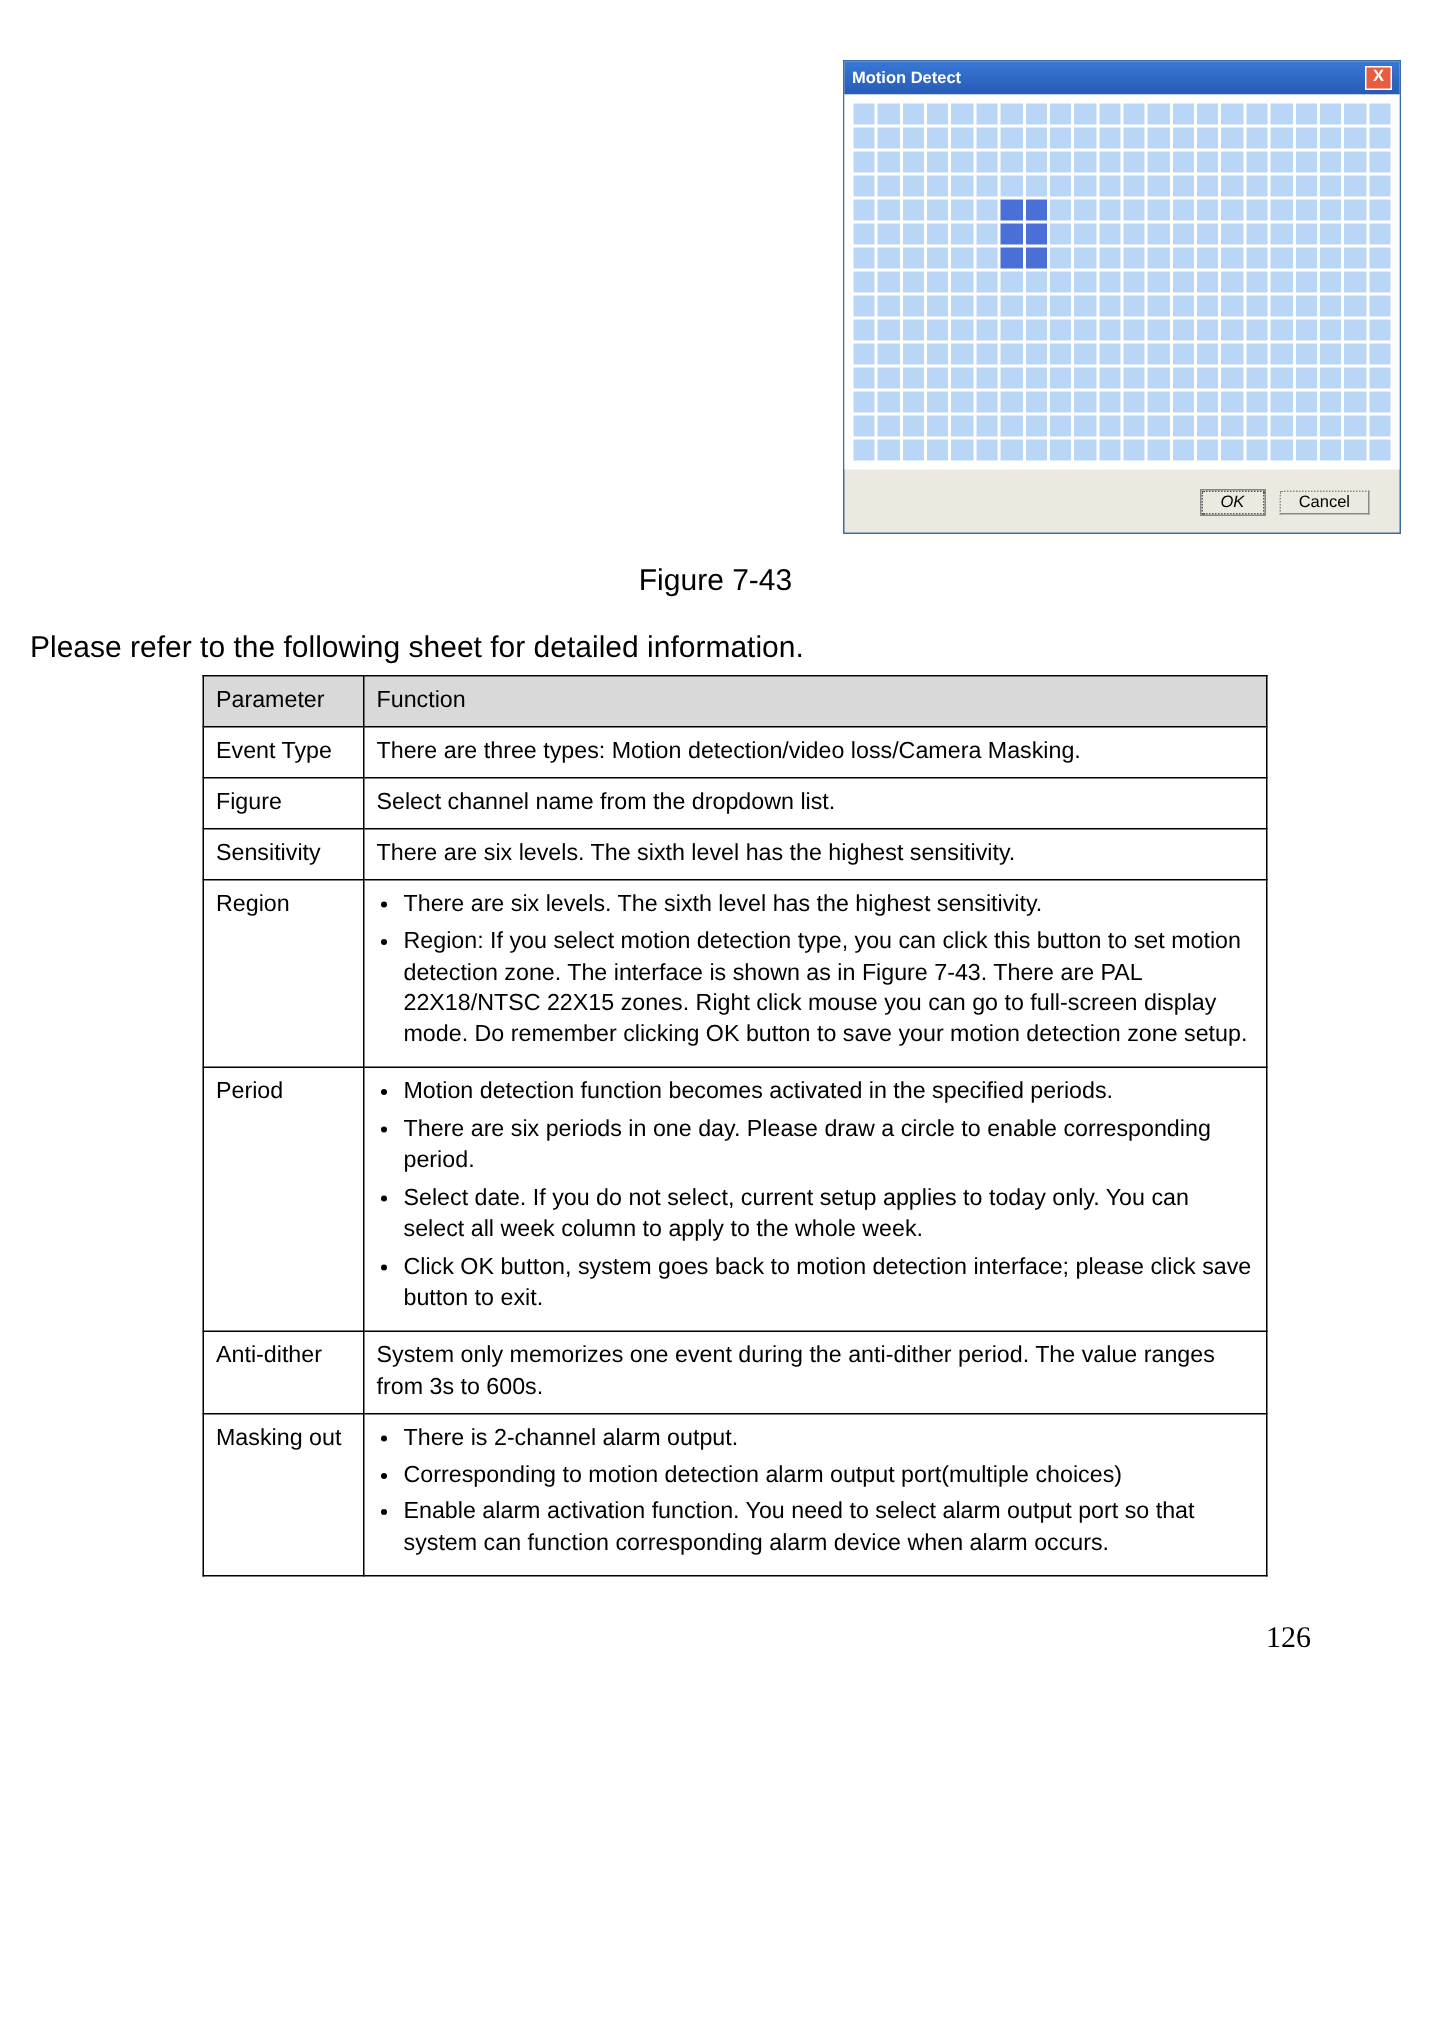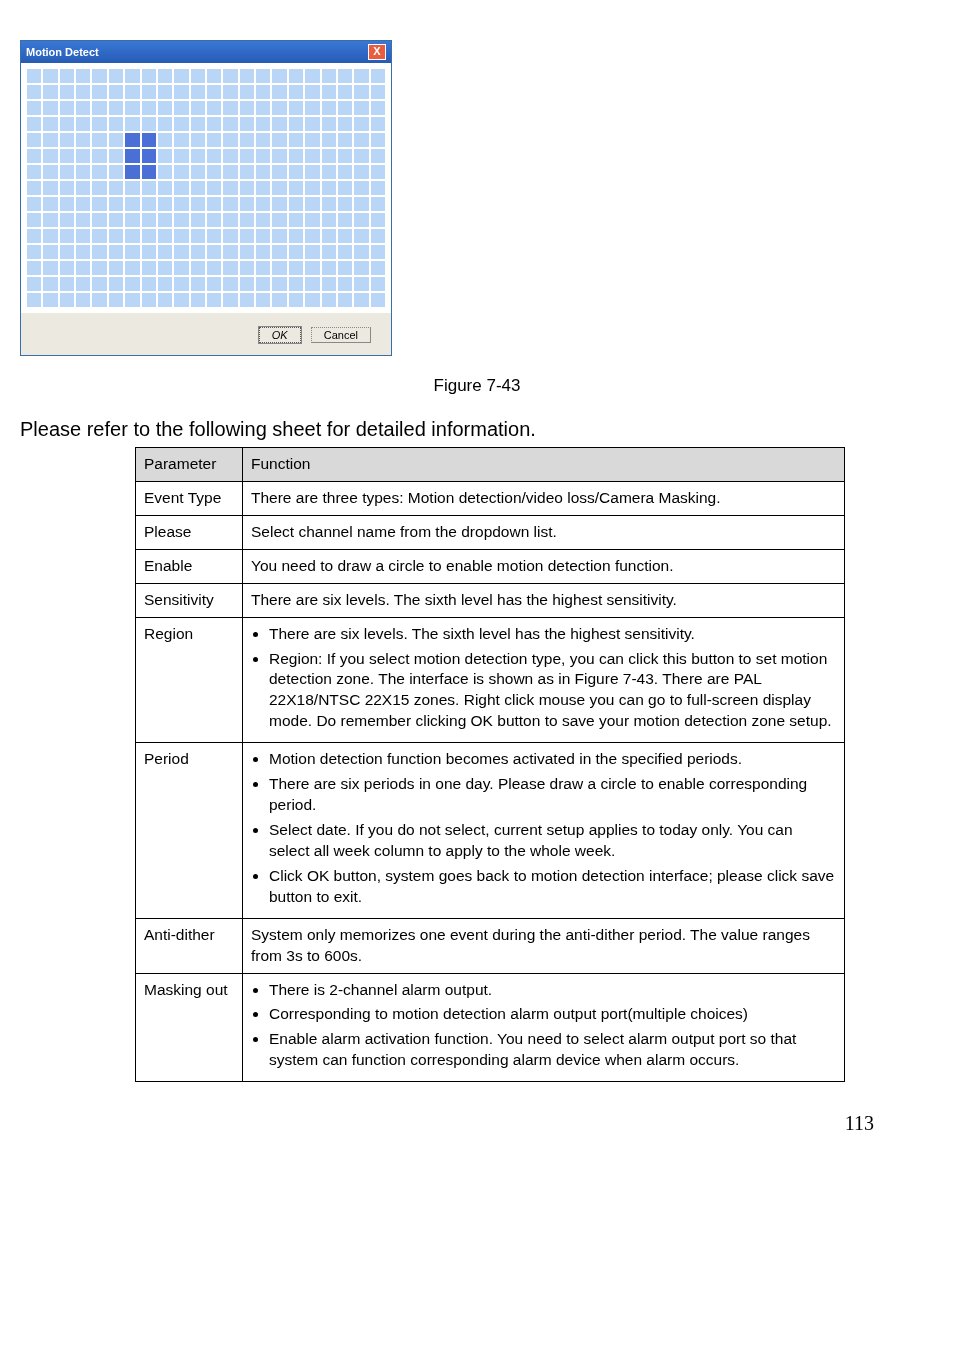--- a/index.html
+++ b/index.html
@@ -7,21 +7,21 @@
     padding: 40px 20px 40px 20px;
     font-family: Arial, sans-serif;
     font-size: 15px;
     color: #000;
     background: #fff;
     width: 954px;
     box-sizing: border-box;
   }
   .dialog-wrap {
     display: flex;
-    justify-content: flex-start;
+    justify-content: flex-end;
     margin-bottom: 20px;
   }
   .dialog {
     width: 370px;
     border: 1px solid #3b6ea5;
     background: #eceae0;
   }
   .titlebar {
     background: linear-gradient(#3a78d6, #255bb5);
     color: #fff;
@@ -72,21 +72,21 @@
     border-style: dotted solid solid dotted;
   }
   .win-btn.ok {
     border-style: dotted;
     border-color: #555;
     outline: 1px solid #888;
     font-style: italic;
   }
   .figure-caption {
     text-align: center;
-    font-size: 17px;
+    font-size: 20px;
     margin: 18px 0 22px 0;
   }
   .intro {
     font-size: 20px;
     margin-bottom: 6px;
   }
   table.params {
     border-collapse: collapse;
     width: 710px;
     margin-left: 115px;
@@ -481,26 +481,22 @@
   <tbody>
       <tr>
     <th>Parameter</th>
     <th>Function</th>
   </tr>
   <tr>
     <td class="param">Event Type</td>
     <td>There are three types: Motion detection/video loss/Camera Masking.</td>
   </tr>
   <tr>
-    <td class="param">Please</td>
+    <td class="param">Figure</td>
     <td>Select channel name from the dropdown list.</td>
-  </tr>
-  <tr>
-    <td class="param">Enable</td>
-    <td>You need to draw a circle to enable motion detection function.</td>
   </tr>
   <tr>
     <td class="param">Sensitivity</td>
     <td>There are six levels.  The sixth level has the highest sensitivity.</td>
   </tr>
   <tr>
     <td class="param">Region</td>
     <td>
       <ul class="bullets">
         <li>There are six levels.  The sixth level has the highest sensitivity.</li>
@@ -529,13 +525,13 @@
       <ul class="bullets">
         <li>There is 2-channel alarm output.</li>
         <li>Corresponding to motion detection alarm output port(multiple choices)</li>
         <li>Enable alarm activation function. You need to select alarm output port so that system can function corresponding alarm device when alarm occurs.</li>
       </ul>
     </td>
   </tr>
 </tbody>
   </table>
 
-<div class="page-num">113</div>
+<div class="page-num">126</div>
 
 </body></html>

